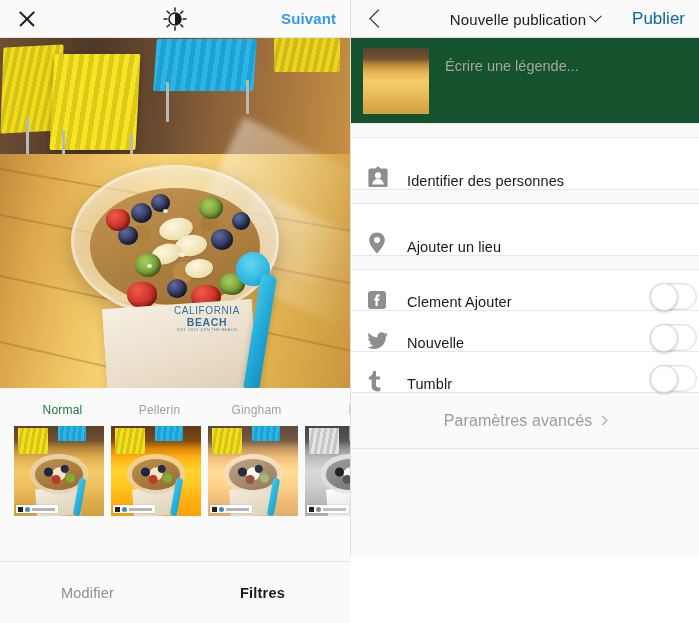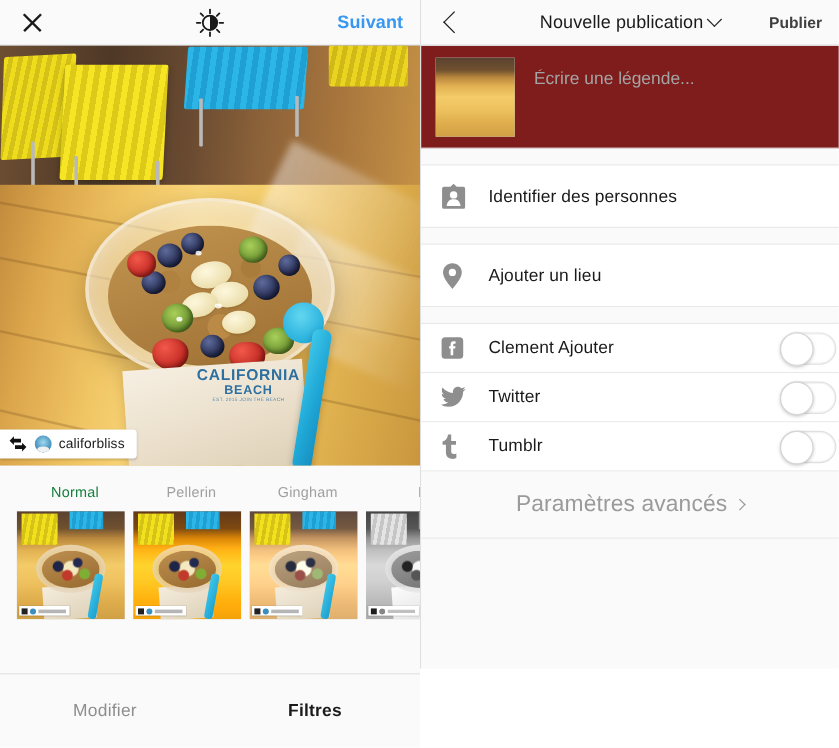--- a/index.html
+++ b/index.html
@@ -155,21 +155,21 @@
     transform: rotate(-4deg);
     box-shadow: 0 4px 10px rgba(100,60,15,.22);
   }
   .bowl-label {
     position: absolute; left: 152px; top: 268px;
     width: 110px; text-align: center;
     color: #2d6f9e; line-height: 1.05;
     text-shadow: 0 0 1px rgba(255,255,255,.5);
     pointer-events: none;
   }
-  .bowl-label .l1 { font-size: 13px; font-weight: bold; letter-spacing: .6px; display:block; }
+  .bowl-label .l1 { font-size: 10px; font-weight: normal; letter-spacing: .6px; display:block; }
   .bowl-label .l2 { font-size: 10.5px; font-weight: bold; letter-spacing: .6px; display:block; }
   .bowl-label .l3 { font-size: 4px; letter-spacing: .3px; display:block; opacity: .8; }
 
   
   .spoon-handle {
     position: absolute; left: 252px; top: 236px;
     width: 16px; height: 118px;
     background: linear-gradient(100deg, #3fc8ea, #1fa7d6 55%, #178fc0);
     border-radius: 6px;
     transform: rotate(9deg);
@@ -332,46 +332,46 @@
     position: absolute; left: 50%; top: 50%; transform: translate(-50%,-50%);
     display: flex; align-items: center; gap: 5px; cursor: pointer;
   }
   .rp-title { font-size: 15px; color: #1a1a1a; letter-spacing: .1px; }
   .chev-down {
     width: 9px; height: 9px;
     border-right: 1.5px solid #262626; border-bottom: 1.5px solid #262626;
     transform: rotate(45deg) translate(-2px,-2px);
   }
   .publish-link {
-    margin-left: auto; color: #404040; font-size: 13px; font-weight: bold; cursor: pointer;
+    margin-left: auto; color: #0369a1; font-size: 17px; font-weight: normal; cursor: pointer;
   }
 
   .caption-row {
-    height: 86px; background: #7f1d1d;
+    height: 86px; background: #14532d;
     display: flex; align-items: flex-start;
     padding: 10px 14px 0 12px;
     border-bottom: 1px solid #e8e8e8;
   }
   .caption-thumb {
     width: 66px; height: 66px; position: relative; overflow: hidden;
     background: #ccc; flex: 0 0 66px;
   }
   .caption-text {
     margin-left: 16px; margin-top: 10px;
     color: #a4a4a4; font-size: 14.5px;
     background: transparent; border: none; outline: none;
     width: 240px; font-family: "Liberation Sans", sans-serif;
   }
   .caption-text::placeholder { color: #a4a4a4; }
 
   .gap { height: 14px; background: #fafafa; border-bottom: 1px solid #e8e8e8; }
 
   .opt-row {
     height: 52px; background: #fff;
-    display: flex; align-items: center;
+    display: flex; align-items: flex-end;
     padding: 0 2px 0 16px;
     border-bottom: 1px solid #e8e8e8;
     cursor: pointer;
   }
   .opt-icon { width: 26px; flex: 0 0 26px; display: flex; align-items: center; justify-content: flex-start; }
   .opt-label { font-size: 14.5px; color: #1a1a1a; margin-left: 14px; letter-spacing: .1px; }
 
   .social-row { height: 41px; }
   .social-row .opt-label { font-size: 14.5px; }
   .toggle {
@@ -386,21 +386,21 @@
     background: #fff; border: 1px solid #d6d6d6;
     box-shadow: 0 1px 3px rgba(0,0,0,.22);
   }
 
   .adv-row {
     height: 56px; background: #fafafa;
     display: flex; align-items: center; justify-content: center;
     gap: 7px; cursor: pointer;
     border-bottom: 1px solid #e8e8e8;
   }
-  .adv-label { font-size: 19px; color: #9b9b9b; letter-spacing: .1px; }
+  .adv-label { font-size: 16px; color: #9b9b9b; letter-spacing: .1px; }
   .adv-chev {
     width: 7px; height: 7px;
     border-top: 1.4px solid #9b9b9b; border-right: 1.4px solid #9b9b9b;
     transform: rotate(45deg);
   }
   .rp-filler { flex: 1; background: #fafafa; }
 
   svg { display: block; }
 </style>
 </head>
@@ -482,28 +482,20 @@
         <div class="bowl-label">
           <span class="l1">CALIFORNIA</span>
           <span class="l2">BEACH</span>
           <span class="l3">EST. 2015 JOIN THE BEACH</span>
         </div>
 
         <div class="spoon-head"></div>
         <div class="spoon-handle"></div>
       </div>
 
-      <div class="repost-badge">
-        <svg width="16" height="14" viewBox="0 0 16 14">
-          <path d="M1 4.2 L4.6 0.6 L4.6 2.6 L10.5 2.6 L10.5 5.8 L4.6 5.8 L4.6 7.8 Z" fill="#111"></path>
-          <path d="M15 9.6 L11.4 13.2 L11.4 11.2 L5.5 11.2 L5.5 8 L11.4 8 L11.4 6 Z" fill="#111"></path>
-        </svg>
-        <span class="rp-avatar"></span>
-        <span class="rp-name">califorbliss</span>
-      </div>
     </div>
 
     <div class="filters-strip">
       <div class="filter-names">
         <div class="filter-name active">Normal</div>
         <div class="filter-name">Pellerin</div>
         <div class="filter-name">Gingham</div>
         <div class="filter-name">M</div>
       </div>
       <div class="filter-thumbs">
@@ -640,21 +632,21 @@
         <span class="knob"></span>
       </span>
     </div>
 
     <div class="opt-row social-row">
       <span class="opt-icon">
         <svg width="22" height="20" viewBox="0 0 22 20">
           <path d="M21 3.2 C20.2 3.6 19.4 3.8 18.5 3.9 C19.4 3.4 20.1 2.5 20.4 1.5 C19.6 2 18.7 2.4 17.7 2.6 C16.9 1.8 15.8 1.3 14.6 1.3 C12.3 1.3 10.4 3.2 10.4 5.5 C10.4 5.8 10.5 6.2 10.5 6.5 C7 6.3 3.9 4.6 1.8 2 C1.4 2.6 1.2 3.4 1.2 4.2 C1.2 5.7 1.9 7 3 7.7 C2.3 7.7 1.7 7.5 1.1 7.2 L1.1 7.2 C1.1 9.2 2.6 10.9 4.5 11.3 C4.1 11.4 3.8 11.5 3.4 11.5 C3.1 11.5 2.9 11.4 2.6 11.4 C3.1 13.1 4.7 14.3 6.5 14.3 C5 15.5 3.2 16.2 1.2 16.2 C0.9 16.2 0.5 16.2 0.2 16.1 C2.1 17.3 4.3 18 6.7 18 C14.6 18 18.9 11.5 18.9 5.9 C18.9 5.7 18.9 5.5 18.9 5.4 C19.7 4.8 20.4 4.1 21 3.2 Z" fill="#8e8e8e"></path>
         </svg>
       </span>
-      <span class="opt-label">Twitter</span>
+      <span class="opt-label">Nouvelle</span>
       <span class="toggle">
         <span class="knob"></span>
       </span>
     </div>
 
     <div class="opt-row social-row">
       <span class="opt-icon">
         <svg width="16" height="22" viewBox="0 0 16 22">
           <path d="M10.6 21.4 C7 21.4 4.6 19.6 4.6 15.8 L4.6 9.6 L1.8 9.6 L1.8 6.9 C4.8 6.1 6.1 3.5 6.3 1 L9 1 L9 6.4 L13 6.4 L13 9.6 L9 9.6 L9 15.1 C9 16.8 9.9 17.4 11.3 17.4 C12 17.4 12.7 17.3 13.3 17 L13.3 20.7 C12.6 21.1 11.6 21.4 10.6 21.4 Z" fill="#8e8e8e"></path>
         </svg>

